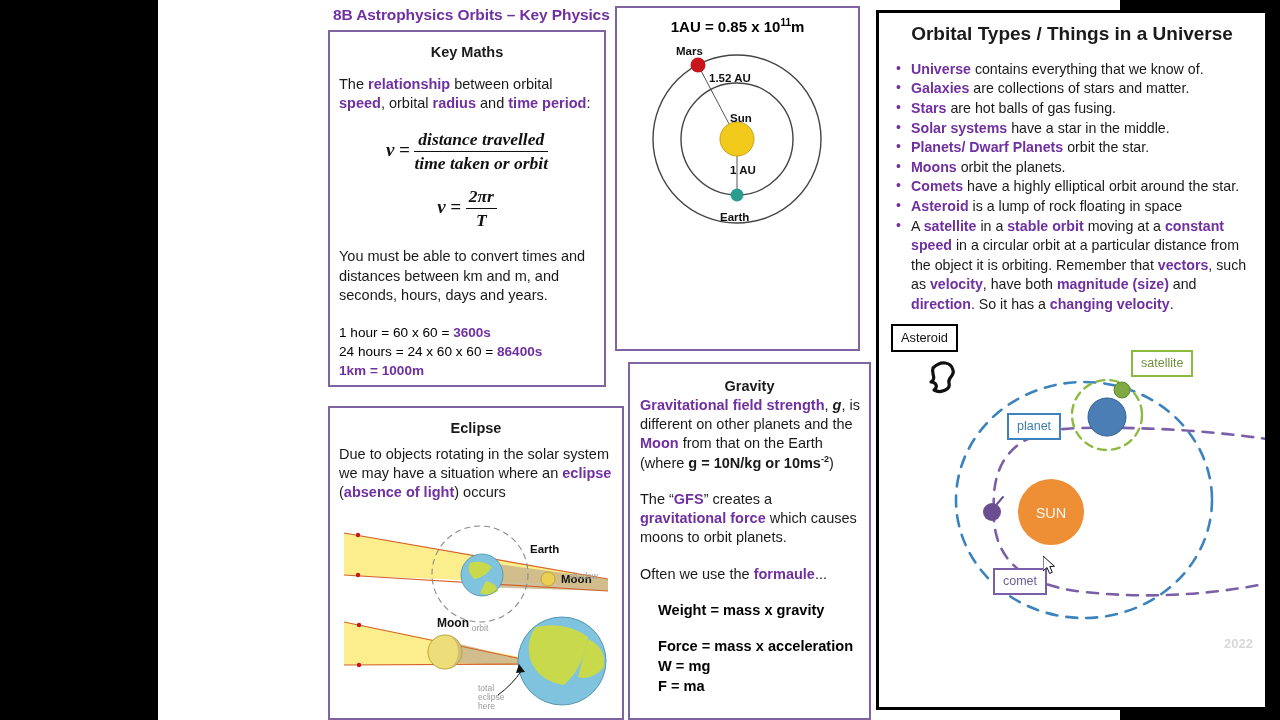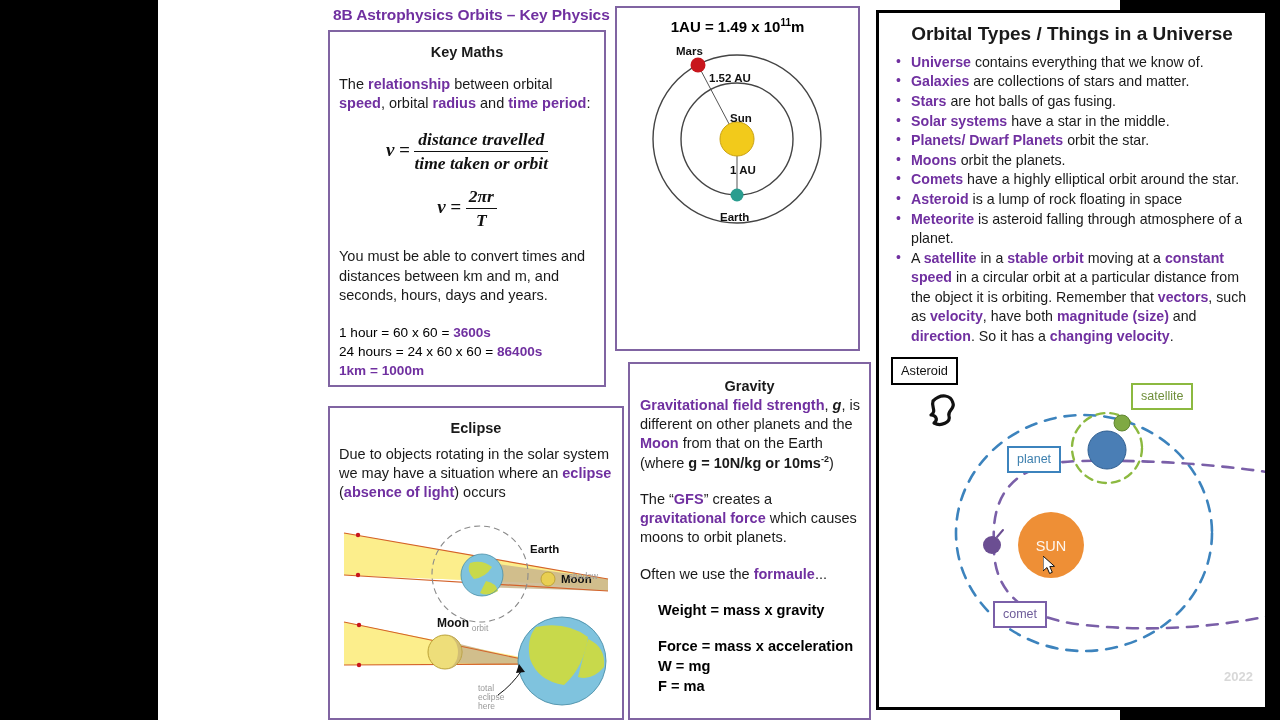--- a/index.html
+++ b/index.html
@@ -90,21 +90,21 @@
   #panel-gravity .panel-title { margin-top: 13px; }
   .gr-para { margin: 1px 8px 0 10px; }
   .gr-eq { text-align: left; font-weight: bold; font-size: 14.6px; margin-top: 4px; margin-left: 28px; }
 
   
   #panel-orbital {
     left: 718px; top: 10px; width: 392px; height: 700px;
     border: 3px solid #000;
   }
   #panel-orbital .panel-title { margin-top: 9px; font-size: 19px; }
-  ul.bullets { list-style: none; margin: 7px 8px 0 10px; }
+  ul.bullets { list-style: none; margin: 14px 8px 0 10px; }
   ul.bullets li {
     position: relative;
     padding-left: 22px;
     font-size: 14.2px;
     line-height: 1.38;
     color: #1a1a1a;
     margin-bottom: 0px;
   }
   ul.bullets li::before {
     content: "•";
@@ -229,21 +229,21 @@
           <text x="107" y="118" font-family="Liberation Sans, sans-serif" font-size="12" font-weight="bold" fill="#111">Moon</text>
           <text x="148" y="182" font-family="Liberation Sans, sans-serif" font-size="8.5" fill="#999">total</text>
           <text x="148" y="191" font-family="Liberation Sans, sans-serif" font-size="8.5" fill="#999">eclipse</text>
           <text x="148" y="200" font-family="Liberation Sans, sans-serif" font-size="8.5" fill="#999">here</text>
         </svg>
       </div>
     </div>
 
     <div class="panel" id="panel-au">
       <div class="au-eq">
-        <span>1AU = 1.49 x 10</span><sup style="font-size:10px;">11</sup><span>m</span>
+        <span>1AU = 0.85 x 10</span><sup style="font-size:10px;">11</sup><span>m</span>
       </div>
 
       <div id="au-figure">
         <svg width="215" height="188" viewBox="0 0 215 188">
           <circle cx="107" cy="100" r="84" fill="none" stroke="#444" stroke-width="1.4"></circle>
           <circle cx="107" cy="100" r="56" fill="none" stroke="#444" stroke-width="1.4"></circle>
           <line x1="107" y1="100" x2="68" y2="26" stroke="#555" stroke-width="1"></line>
           <line x1="107" y1="100" x2="107" y2="156" stroke="#555" stroke-width="1"></line>
           <circle cx="107" cy="100" r="17" fill="#F2CA1B" stroke="#C9A113" stroke-width="1"></circle>
           <circle cx="68" cy="26" r="7.5" fill="#C8161D"></circle>
@@ -283,21 +283,20 @@
 
       <ul class="bullets">
         <li><span class="hl">Universe</span><span> contains everything that we know of.</span></li>
         <li><span class="hl">Galaxies</span><span> are collections of stars and matter.</span></li>
         <li><span class="hl">Stars</span><span> are hot balls of gas fusing.</span></li>
         <li><span class="hl">Solar systems</span><span> have a star in the middle.</span></li>
         <li><span class="hl">Planets/ Dwarf Planets</span><span> orbit the star.</span></li>
         <li><span class="hl">Moons</span><span> orbit the planets.</span></li>
         <li><span class="hl">Comets</span><span> have a highly elliptical orbit around the star.</span></li>
         <li><span class="hl">Asteroid</span><span> is a lump of rock floating in space</span></li>
-        <li><span class="hl">Meteorite</span><span> is asteroid falling through atmosphere of a planet.</span></li>
         <li><span>A </span><span class="hl">satellite</span><span> in a </span><span class="hl">stable orbit</span><span> moving at a </span><span class="hl">constant speed</span><span> in a circular orbit at a particular distance from the object it is orbiting. Remember that </span><span class="hl">vectors</span><span>, such as </span><span class="hl">velocity</span><span>, have both </span><span class="hl">magnitude (size)</span><span> and </span><span class="hl">direction</span><span>. So it has a </span><span class="hl">changing velocity</span><span>.</span></li>
       </ul>
 
       <div id="orbit-figure">
         <svg width="386" height="330" viewBox="0 0 386 330" style="position:absolute;left:0;top:0;">
 
           <ellipse cx="205" cy="180" rx="128" ry="118" fill="none" stroke="#3C83BD" stroke-width="2.6" stroke-dasharray="11,9" stroke-linecap="round"></ellipse>
 
           <path d="M115 190 Q110 110 200 108 Q300 106 395 120" fill="none" stroke="#7A5FA8" stroke-width="2.6" stroke-dasharray="11,9" stroke-linecap="round"></path>
           <path d="M115 190 Q112 262 205 272 Q300 282 395 262" fill="none" stroke="#7A5FA8" stroke-width="2.6" stroke-dasharray="11,9" stroke-linecap="round"></path>

